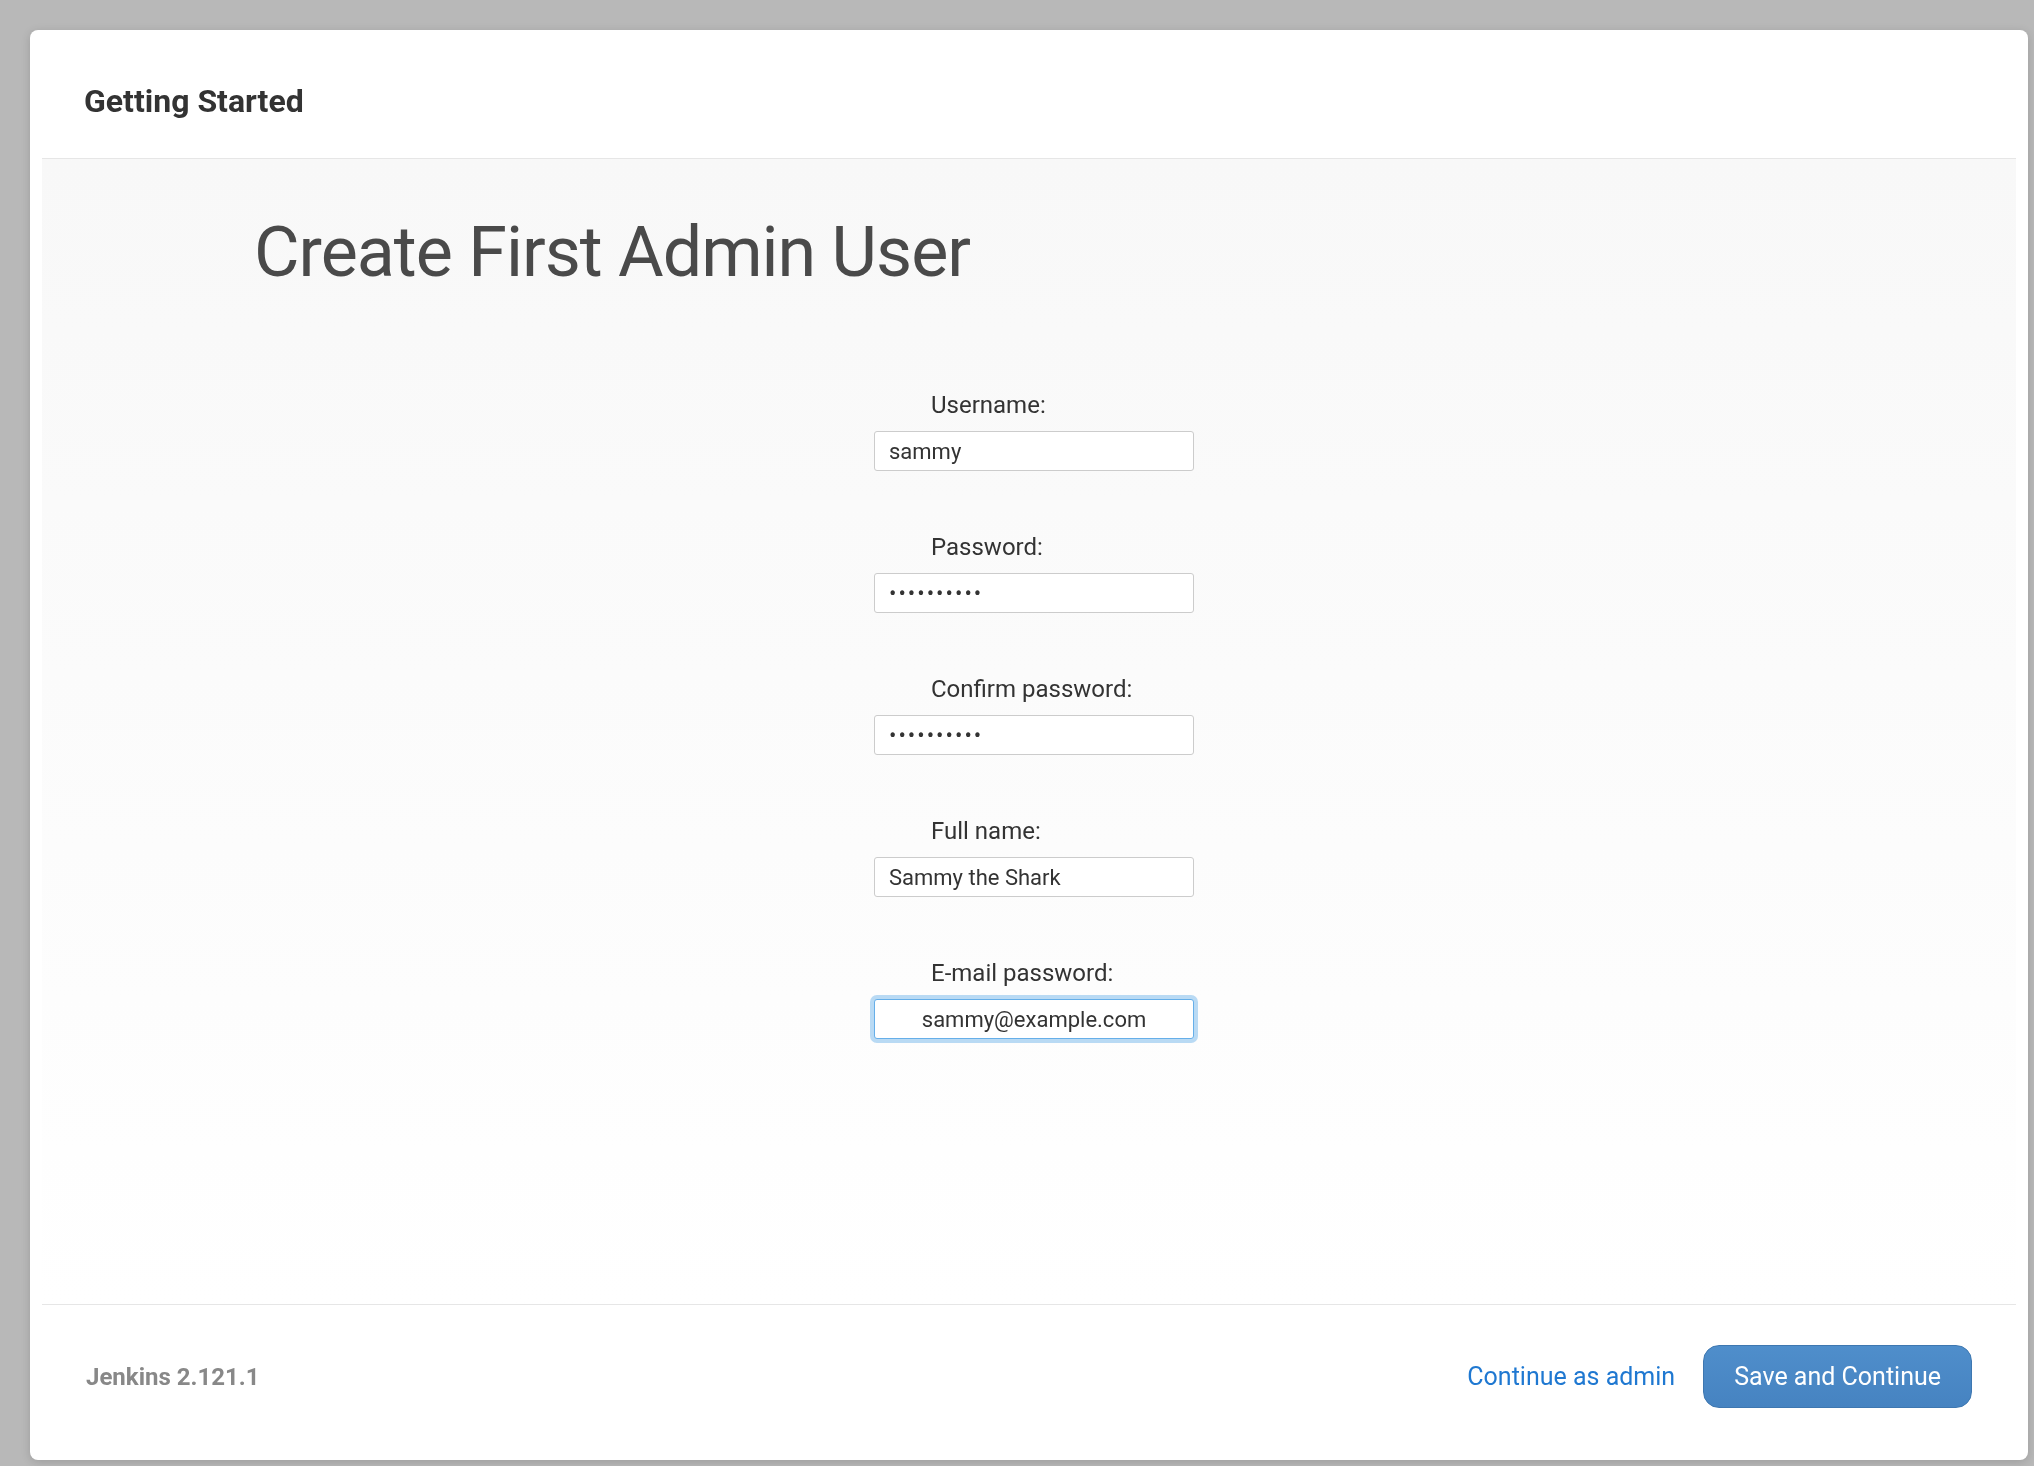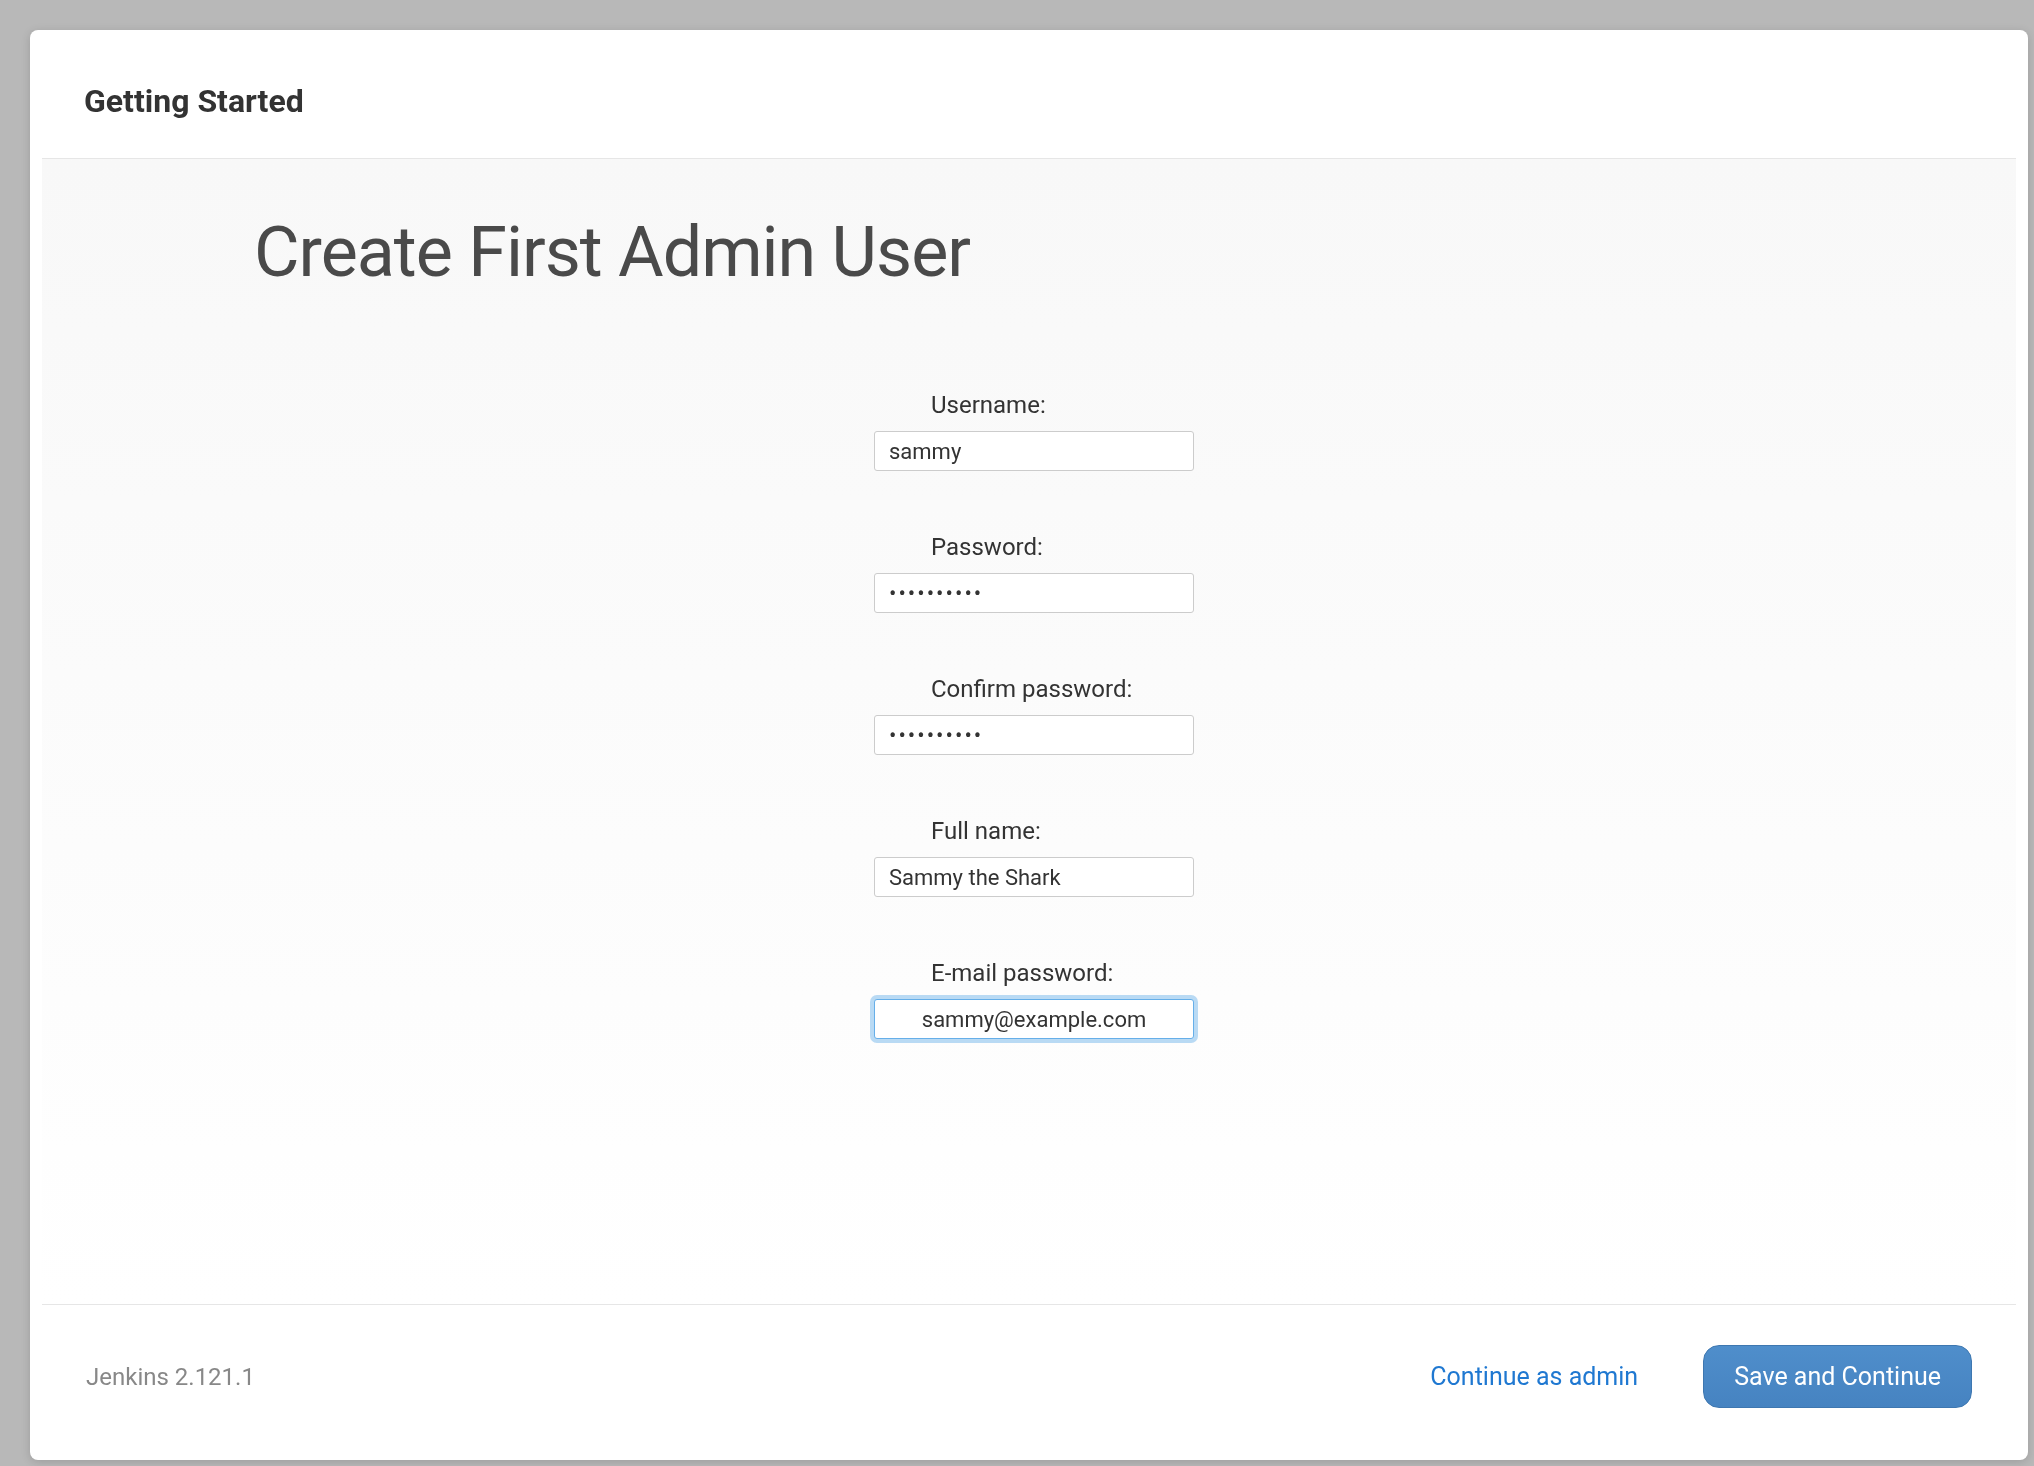--- a/index.html
+++ b/index.html
@@ -80,25 +80,26 @@
     .footer {
       border-top: 1px solid #e6e6e6;
       padding: 28px 32px 28px 32px;
       display: flex;
       align-items: center;
       justify-content: space-between;
     }
     .version {
       font-size: 24px;
       color: #888;
+      font-weight: bold;
     }
     .footer-buttons {
       display: flex;
       align-items: center;
-      gap: 53px;
+      gap: 16px;
     }
     .link-button {
       background: none;
       border: none;
       color: #1f78d1;
       font-size: 25px;
       cursor: pointer;
       font-family: inherit;
     }
     .primary-button {

